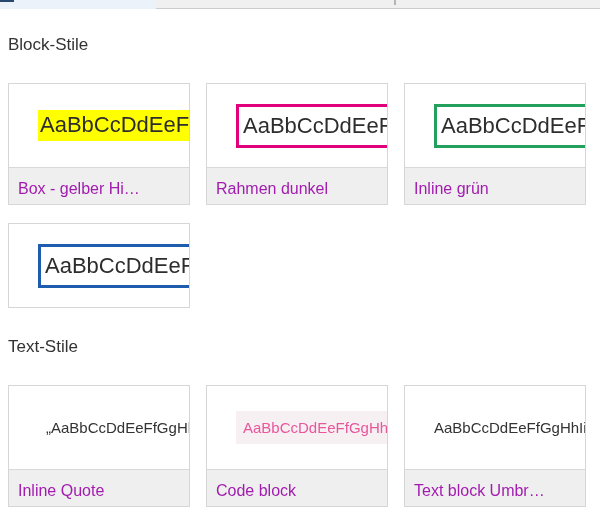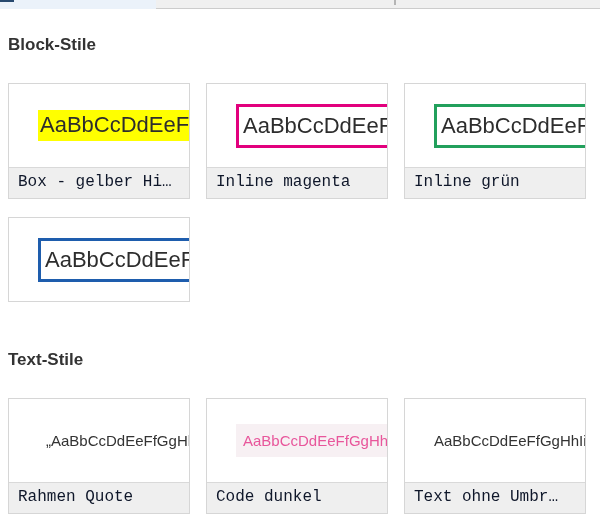--- a/index.html
+++ b/index.html
@@ -30,24 +30,24 @@
   .strip-tick {
     position: absolute; left: 394px; top: 0;
     width: 2px; height: 5px;
     background: #b5b5b5;
   }
   
   .section-title {
     margin: 26px 0 0 8px;
     font-size: 17px;
     line-height: 20px;
-    font-weight: bold;
+    font-weight: normal;
     color: #333333;
   }
-  .section-title.second { margin-top: 48px; }
+  .section-title.second { margin-top: 29px; }
   
   .grid {
     display: flex;
     flex-wrap: wrap;
     gap: 18px 16px;
     margin: 28px 0 0 8px;
     width: 584px;
   }
   .card {
     width: 182px;
@@ -59,27 +59,26 @@
     height: 83px;
     display: flex;
     align-items: center;
     overflow: hidden;
     padding-left: 29px;
     white-space: nowrap;
   }
   .label-bar {
     background: #efefef;
     border-top: 1px solid #d9d9d9;
-    padding: 5px 9px 6px 9px;
+    padding: 11px 9px 6px 9px;
     font-size: 16px;
     line-height: 19px;
-    color: #0f172a;
+    color: #a21caf;
     white-space: nowrap;
     overflow: hidden;
-    font-family: Liberation Mono, monospace;
   }
   
   .sample {
     flex: 0 0 auto;
     font-size: 22px;
     color: #2d2d2d;
     white-space: nowrap;
   }
   .hl-yellow { background: #ffff00; padding: 2px 120px 3px 2px; }
   .frame { border: 3px solid; padding: 6px 120px 6px 4px; }
@@ -120,21 +119,21 @@
     <div class="label-bar">
       <span>Box - gelber Hi…</span>
     </div>
   </div>
 
   <div class="card">
     <div class="preview">
       <span class="sample frame frame-magenta">AaBbCcDdEeFfGgHhIiJj</span>
     </div>
     <div class="label-bar">
-      <span>Inline magenta</span>
+      <span>Rahmen dunkel</span>
     </div>
   </div>
 
   <div class="card">
     <div class="preview">
       <span class="sample frame frame-green">AaBbCcDdEeFfGgHhIiJj</span>
     </div>
     <div class="label-bar">
       <span>Inline grün</span>
     </div>
@@ -150,35 +149,35 @@
 
 <h2 class="section-title second">Text-Stile</h2>
 
 <div class="grid">
 
   <div class="card">
     <div class="preview">
       <span class="sample-sm inline-quote">„AaBbCcDdEeFfGgHhIiJj</span>
     </div>
     <div class="label-bar">
-      <span>Rahmen Quote</span>
+      <span>Inline Quote</span>
     </div>
   </div>
 
   <div class="card">
     <div class="preview">
       <span class="sample-sm code-sample">AaBbCcDdEeFfGgHhIiJj</span>
     </div>
     <div class="label-bar">
-      <span>Code dunkel</span>
+      <span>Code block</span>
     </div>
   </div>
 
   <div class="card">
     <div class="preview">
       <span class="sample-sm">AaBbCcDdEeFfGgHhIiJj</span>
     </div>
     <div class="label-bar">
-      <span>Text ohne Umbr…</span>
+      <span>Text block Umbr…</span>
     </div>
   </div>
 
 </div>
 
 </body></html>

